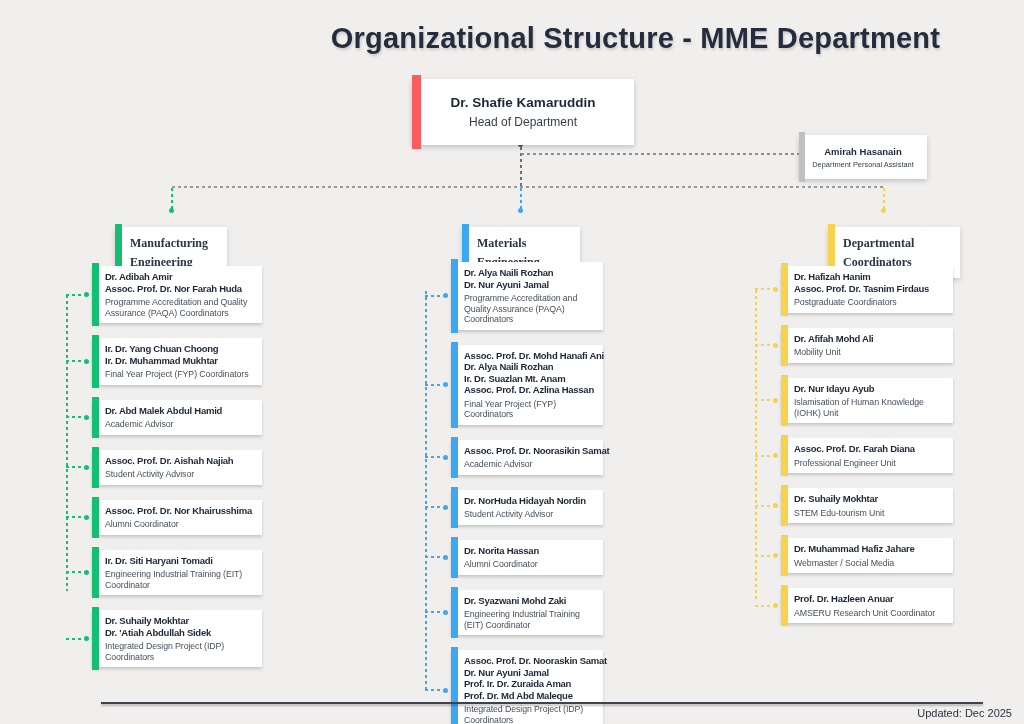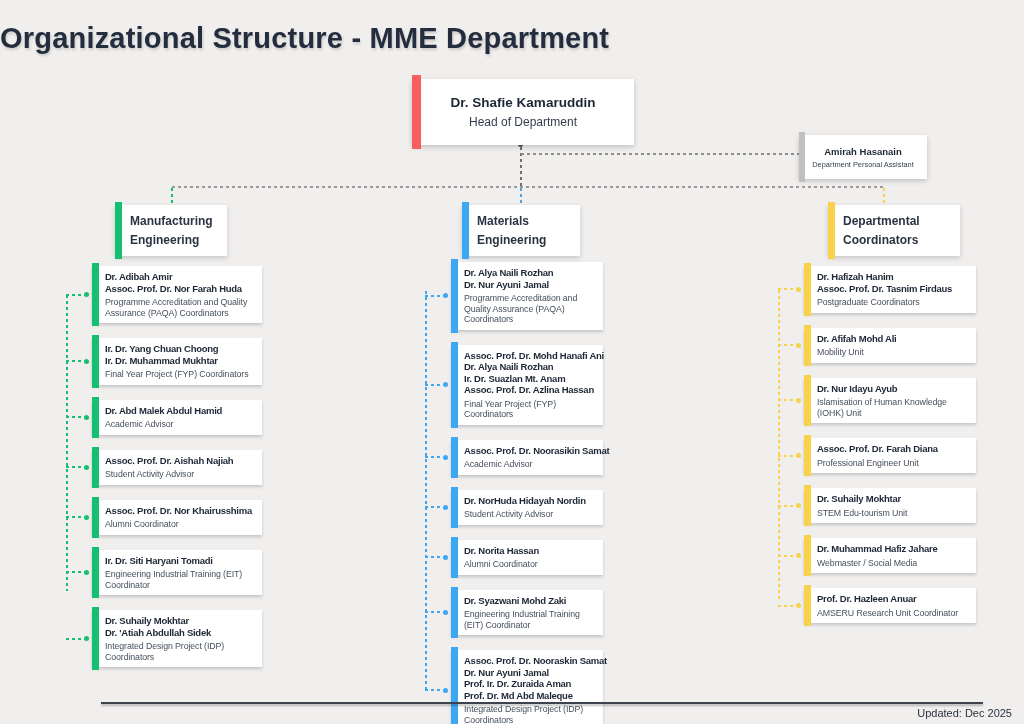--- a/index.html
+++ b/index.html
@@ -4,44 +4,44 @@
 <style>
   html,body { margin:0; padding:0; background:#e8e6e5; }
   #canvas {
     position:relative; width:1024px; height:724px; margin:0 auto;
     background:#f1efee; overflow:hidden;
     font-family:"Liberation Sans", sans-serif; color:#222c3b;
   }
   
   #page-title {
     position:absolute; left:0; top:22px; width:940px; margin:0;
-    text-align:left; font-size:29px; font-weight:700; letter-spacing:0.2px;
+    text-align:right; font-size:29px; font-weight:700; letter-spacing:0.2px;
     color:#232d3d; text-shadow:1px 2px 3px rgba(0,0,0,0.16);
   }
   
   .node {
     position:absolute; background:#ffffff;
     box-shadow:0 2px 5px rgba(25,30,40,0.22);
     display:flex; flex-direction:column; justify-content:center; align-items:center;
     text-align:center;
   }
   .node .bar { position:absolute; left:0; top:-4px; bottom:-4px; }
   #head-node { left:412px; top:79px; width:222px; height:66px; }
   #head-node .bar { width:9px; }
   #head-name { font-size:13.5px; font-weight:700; color:#1d2736; }
   #head-role { font-size:12px; color:#333e4d; margin-top:5px; }
   #assistant-node { left:799px; top:135px; width:128px; height:44px; }
   #assistant-node .bar { width:6px; top:-3px; bottom:-3px; }
   #assistant-name { font-size:9.5px; font-weight:700; color:#1d2736; }
   #assistant-role { font-size:7.4px; color:#38424f; margin-top:3px; white-space:nowrap; }
   
   .branch-header {
-    position:absolute; top:205px; background:#fff;
+    position:absolute; top:227px; background:#fff;
     box-shadow:0 2px 5px rgba(25,30,40,0.2);
-    padding:7px 4px 7px 15px; box-sizing:border-box;
+    padding:7px 4px 7px 15px; box-sizing:border-box;font-family:Liberation Serif, serif;
   }
   .branch-header .bar { position:absolute; left:0; top:-3px; bottom:-3px; width:7px; background:var(--accent); }
   .branch-header .hlabel { font-size:12px; font-weight:600; color:#2a3443; line-height:1.55; }
   
   .column { position:absolute; display:flex; flex-direction:column; }
   .card {
     position:relative; background:#fff; margin-bottom:15px;
     padding:5px 5px 5px 13px; box-shadow:0 2px 3px rgba(25,30,40,0.2);
   }
   .card::before { content:''; position:absolute; left:0; top:-3px; bottom:-3px; width:7px; background:var(--accent); }
@@ -194,21 +194,21 @@
           <div class="member-role">IIUM x MCUT Dual Degree Programme Coordinator</div>
         </div>
         <div class="spine" style="top: 28.5px; height: 400.5px;"></div>
       </div>
       <div class="drop" style="left: 883px; background: repeating-linear-gradient(rgb(248, 210, 75) 0px, rgb(248, 210, 75) 3px, transparent 3px, transparent 6px);"></div>
       <div class="drop-dot" style="left: 881px; background: rgb(248, 210, 75);"></div>
       <div class="branch-header" style="left: 828px; width: 132px; --accent: #f8d24b;">
         <span class="bar"></span>
         <div class="hlabel">Departmental Coordinators</div>
       </div>
-      <div class="column" style="left: 804px; top: 266px; width: 172px; --accent: #f8d24b;">
+      <div class="column" style="left: 781px; top: 266px; width: 172px; --accent: #f8d24b;">
         <div class="card">
           <span class="dot"></span>
           <div class="member-name">Dr. Hafizah Hanim</div>
           <div class="member-name">Assoc. Prof. Dr. Tasnim Firdaus</div>
           <div class="member-role">Postgraduate Coordinators</div>
         </div>
         <div class="card">
           <span class="dot"></span>
           <div class="member-name">Dr. Afifah Mohd Ali</div>
           <div class="member-role">Mobility Unit</div>

